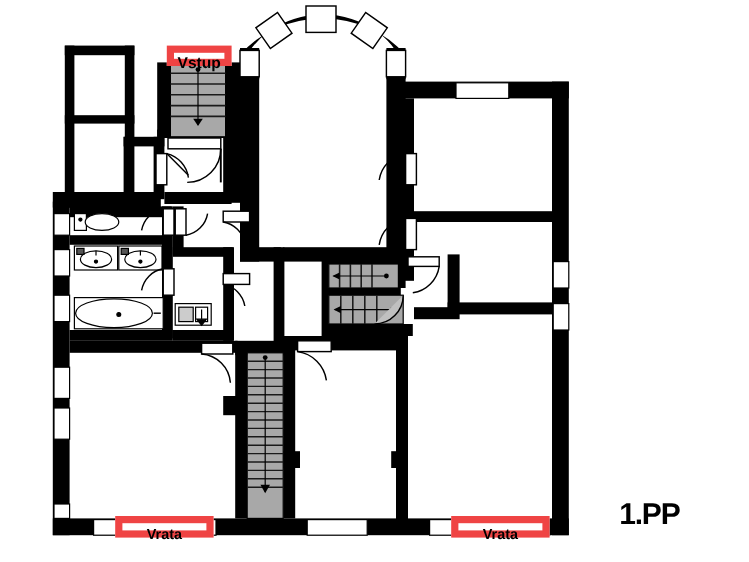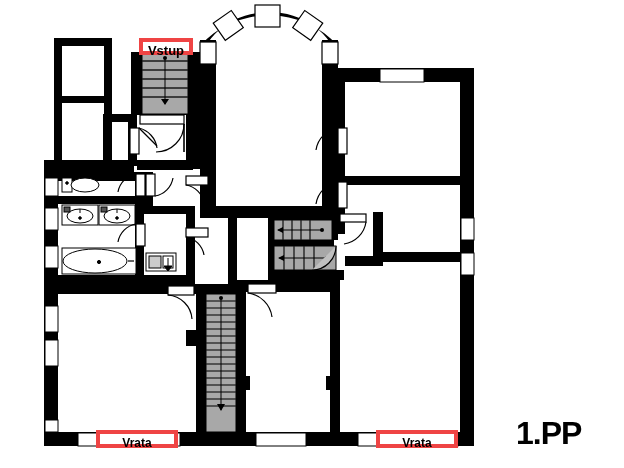--- a/index.html
+++ b/index.html
@@ -24,21 +24,21 @@
     position: absolute;
     left: 0;
     top: 0;
     width: 624px;
     height: 468px;
     display: block;
   }
   .lbl {
     position: absolute;
     background: #ffffff;
-    border: 4px solid #ef4444;
+    border: 6px solid #ef4444;
     font-weight: bold;
     text-align: center;
     color: #000000;
     line-height: 1;
     box-sizing: border-box;
     font-family: "Liberation Sans", sans-serif;
   }
   #label-vstup {
     left: 139px;
     top: 38px;
@@ -60,21 +60,21 @@
     top: 430px;
     width: 82px;
     height: 18px;
     font-size: 12px;
     padding-top: 3px;
   }
   #plan-title {
     position: absolute;
     left: 516px;
     top: 415px;
-    font-size: 32px;
+    font-size: 25px;
     font-weight: bold;
     letter-spacing: -1px;
     color: #000000;
     font-family: "Liberation Sans", sans-serif;
   }
 </style>
 </head>
 <body>
 
 <div id="floorplan-root">

